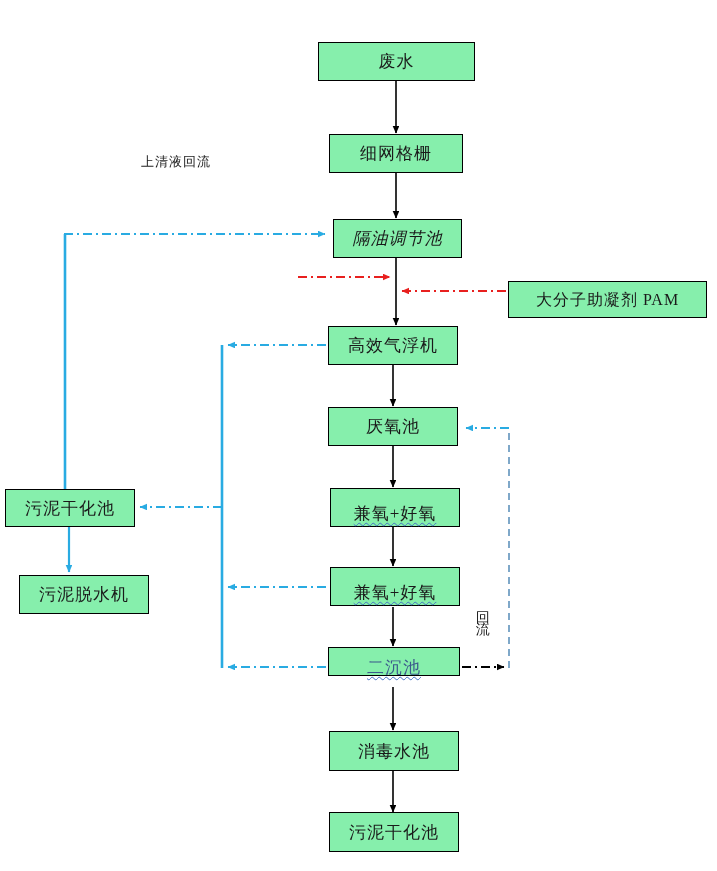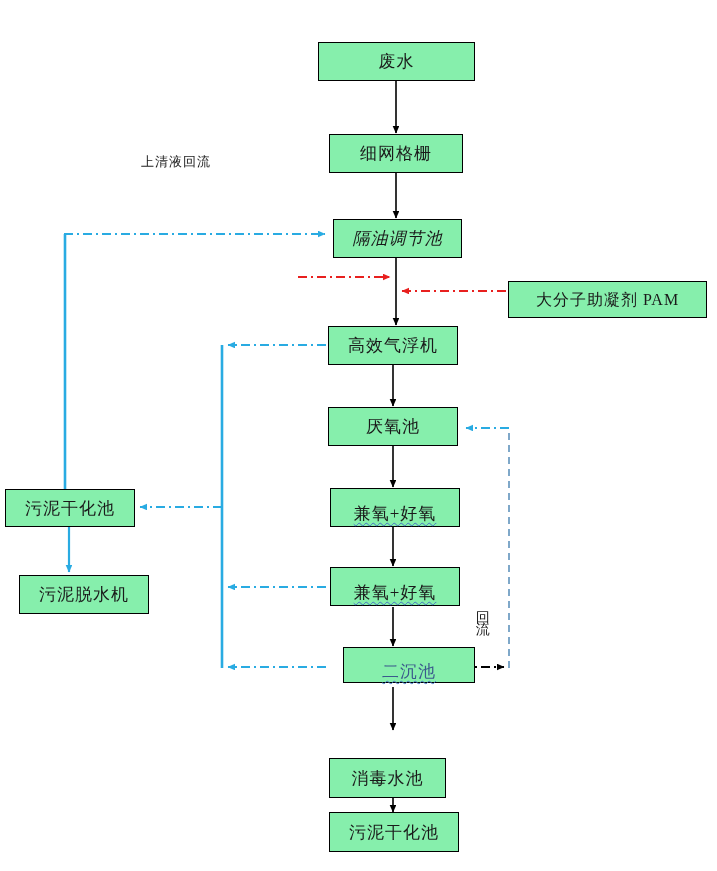--- a/index.html
+++ b/index.html
@@ -102,25 +102,25 @@
   </div>
 
   <div class="node" style="left:330px;top:488px;width:130px;height:39px;">
     <span class="sq">兼氧+好氧</span>
   </div>
 
   <div class="node" style="left:330px;top:567px;width:130px;height:39px;">
     <span class="sq">兼氧+好氧</span>
   </div>
 
-  <div class="node" style="left:343px;top:647px;width:132px;height:36px;">
+  <div class="node" style="left:328px;top:647px;width:132px;height:29px;">
     <span class="sq bluetext">二沉池</span>
   </div>
 
-  <div class="node" style="left:329px;top:731px;width:117px;height:40px;margin-top:27px;">
+  <div class="node" style="left:329px;top:731px;width:130px;height:40px;">
     <span>消毒水池</span>
   </div>
 
   <div class="node" style="left:329px;top:812px;width:130px;height:40px;">
     <span>污泥干化池</span>
   </div>
 
   <div class="node" style="left:5px;top:489px;width:130px;height:38px;">
     <span>污泥干化池</span>
   </div>

